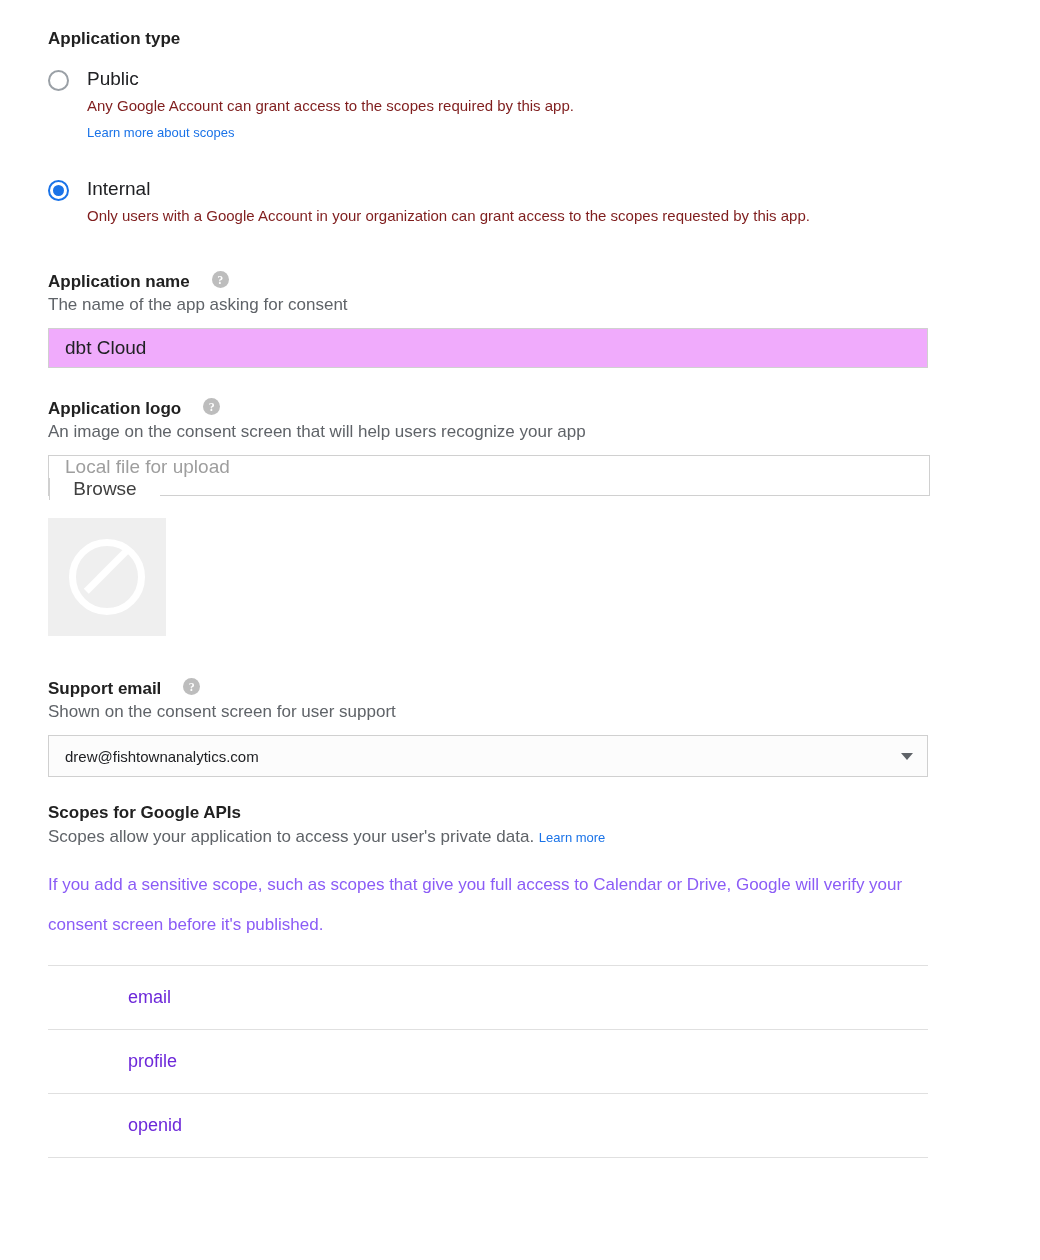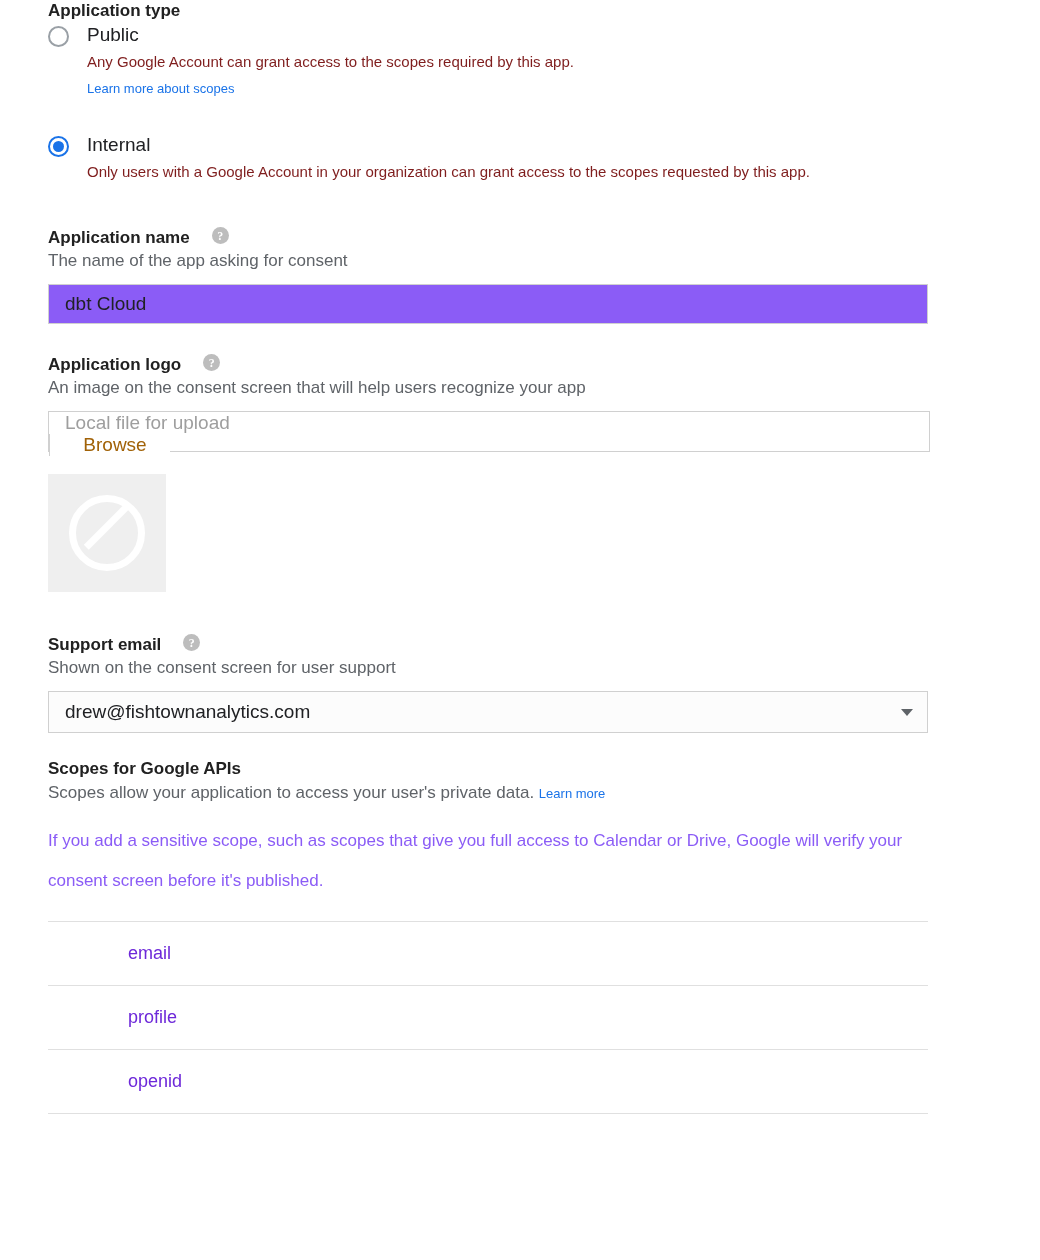--- a/index.html
+++ b/index.html
@@ -18,21 +18,21 @@
     position: relative;
     width: 1040px;
     height: 1260px;
     overflow: hidden;
     padding: 0;
     box-sizing: border-box;
   }
   .content {
     position: absolute;
     left: 48px;
-    top: 0;
+    top: 28px;
     width: 944px;
   }
 
   .section-label {
     font-size: 17px;
     font-weight: bold;
     color: #212121;
     line-height: 22px;
   }
   .label-row {
@@ -54,21 +54,21 @@
     line-height: 1;
     font-family: "Liberation Serif", serif;
   }
   .sub-text {
     font-size: 17px;
     color: #5f6368;
     line-height: 24px;
   }
 
   
-  .radio-group { }
+  .radio-group { margin-top: 16px; }
   .radio-row {
     display: flex;
     align-items: flex-start;
     gap: 0;
   }
   .radio-outer {
     flex: 0 0 auto;
     width: 21px;
     height: 21px;
     border-radius: 50%;
@@ -114,21 +114,21 @@
     cursor: pointer;
   }
 
   
   .text-input {
     margin-top: 11px;
     width: 880px;
     height: 40px;
     box-sizing: border-box;
     border: 1px solid #d0d0d0;
-    background: #8b5cf6;
+    background: #f0abfc;
     display: flex;
     align-items: center;
     padding: 0 16px;
     font-size: 19px;
     color: #202124;
   }
   .upload-row {
     margin-top: 11px;
     width: 882px;
     height: 41px;
@@ -145,24 +145,23 @@
     font-size: 19px;
     color: #9e9e9e;
   }
   .browse-btn {
     width: 110px;
     border-left: 1px solid #d0d0d0;
     display: flex;
     align-items: center;
     justify-content: center;
     font-size: 19px;
-    color: #a16207;
+    color: #404040;
     background: #fff;
     cursor: pointer;
-    padding-left: 10px;
   }
   .logo-placeholder {
     margin-top: 22px;
     width: 118px;
     height: 118px;
     background: #efefef;
     display: flex;
     align-items: center;
     justify-content: center;
   }
@@ -190,21 +189,21 @@
   .select {
     margin-top: 11px;
     width: 880px;
     height: 42px;
     box-sizing: border-box;
     border: 1px solid #d0d0d0;
     background: #fcfcfc;
     display: flex;
     align-items: center;
     padding: 0 14px 0 16px;
-    font-size: 19px;
+    font-size: 15px;
     color: #202124;
     cursor: pointer;
   }
   .select .value { flex: 1; }
   .caret {
     width: 0; height: 0;
     border-left: 6px solid transparent;
     border-right: 6px solid transparent;
     border-top: 7px solid #5f6368;
   }

